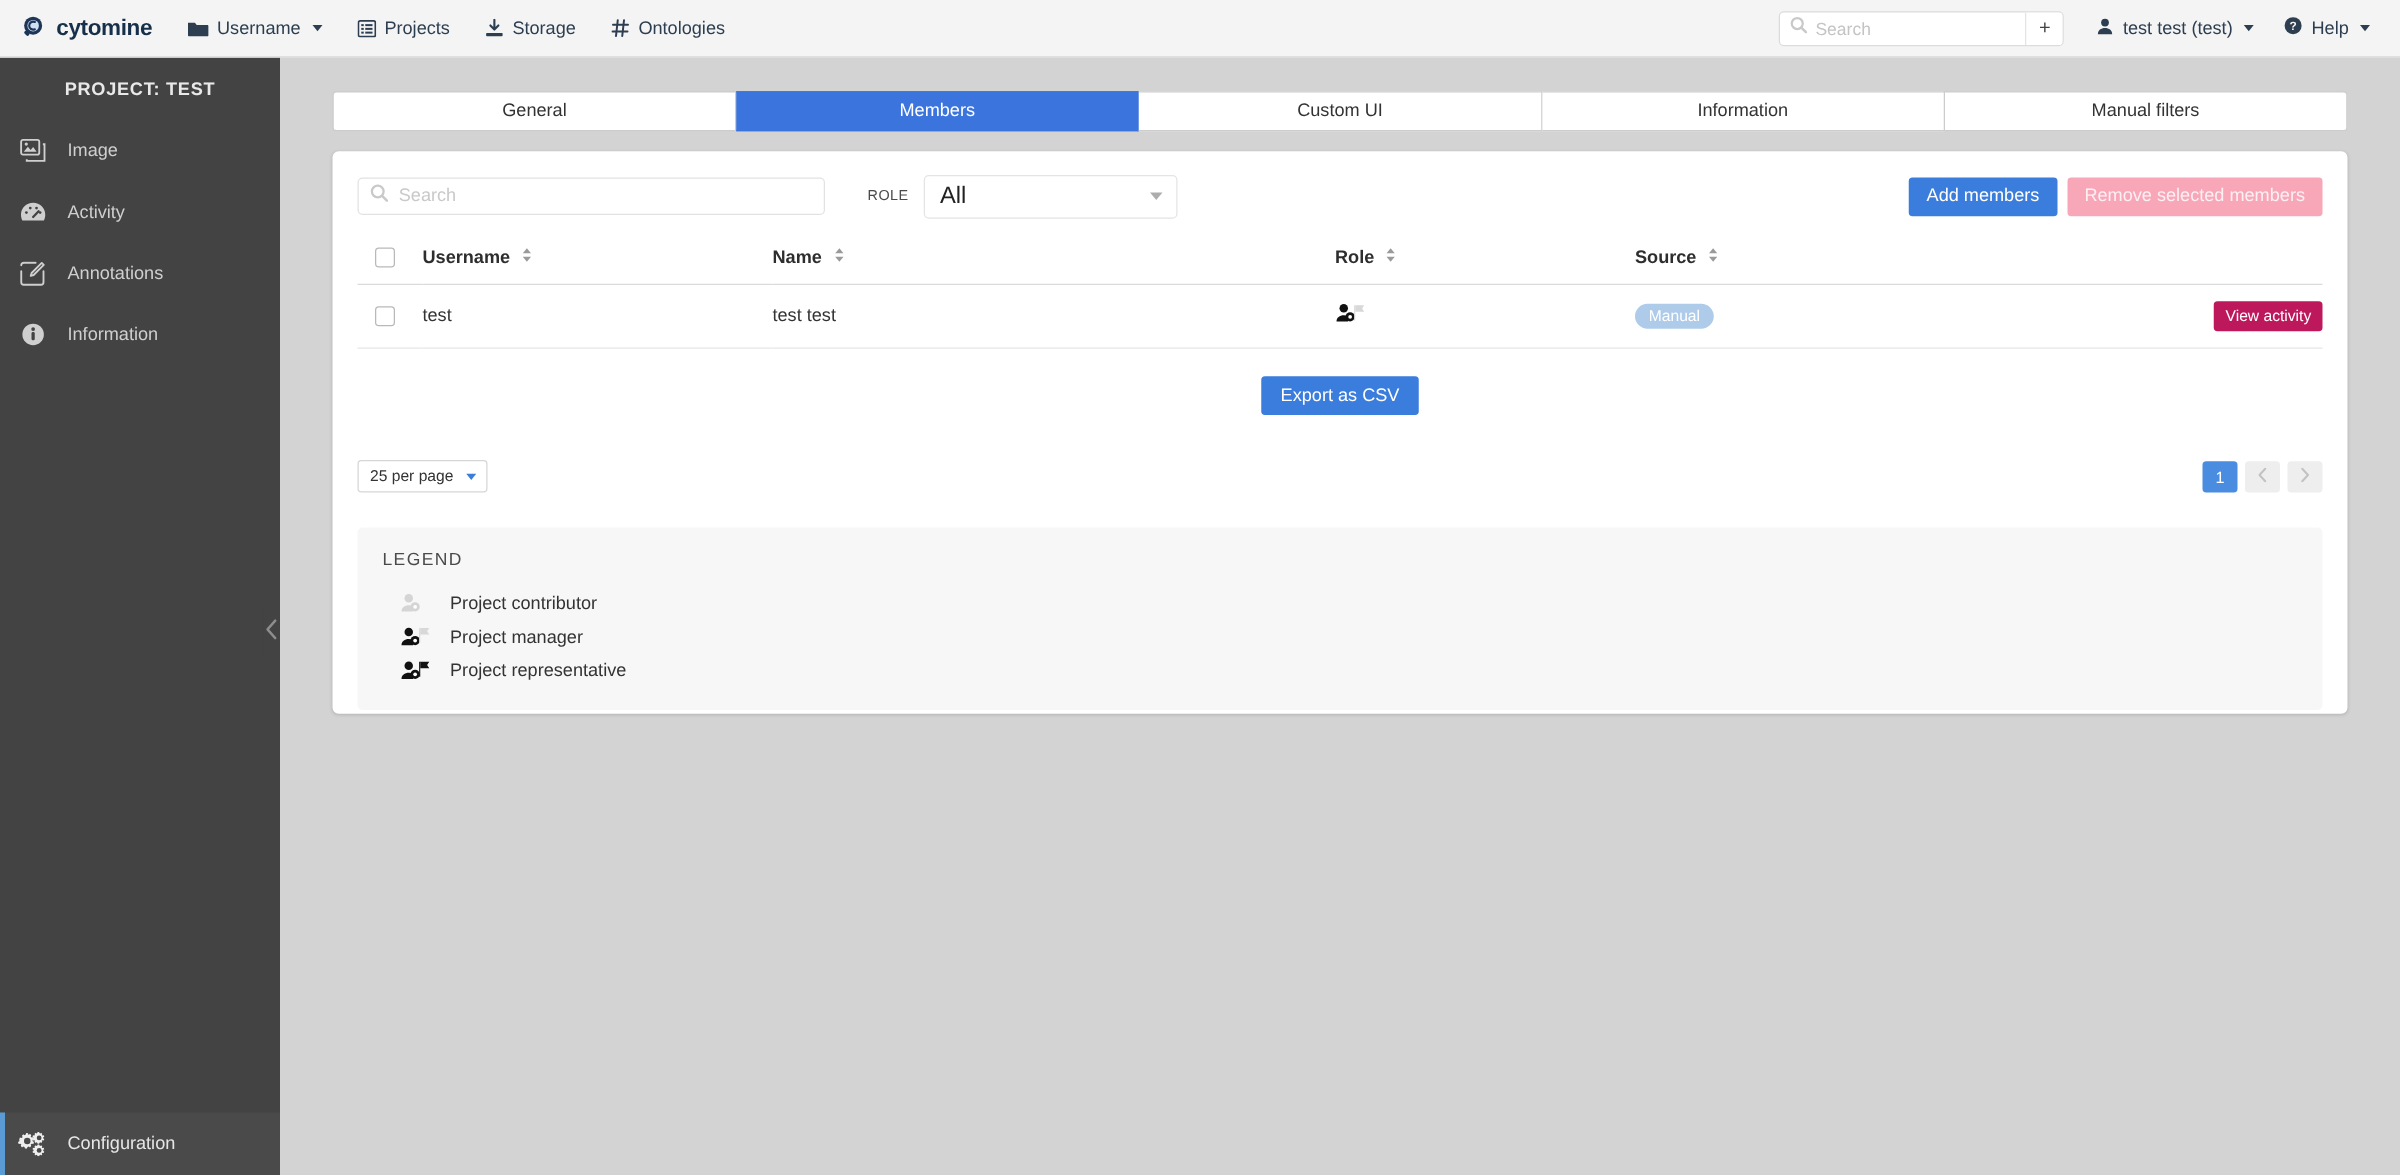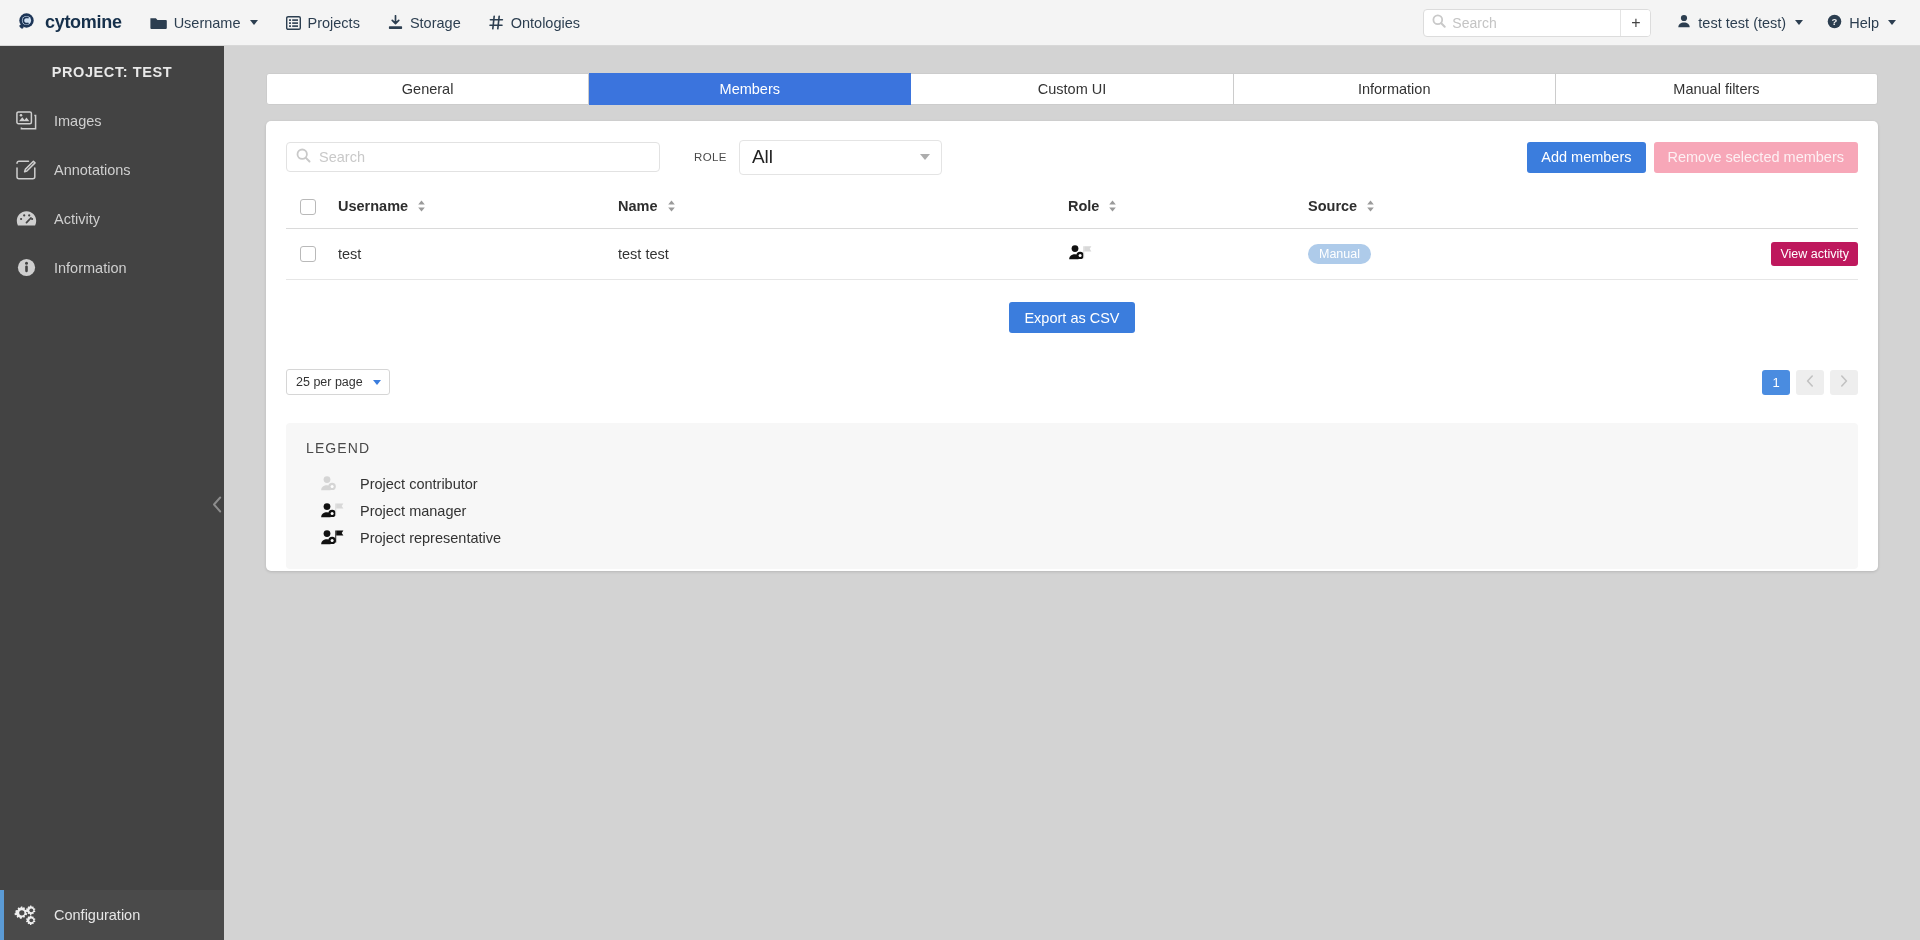--- a/index.html
+++ b/index.html
@@ -389,45 +389,45 @@
 
   <div class="side-item">
     <span class="ico">
       <svg width="21" height="19" viewBox="0 0 21 19">
         <rect x="0.9" y="0.9" width="14.5" height="11.8" rx="1.5" fill="none" stroke="#cfcfcf" stroke-width="1.5"></rect>
         <path d="M3 10.3l3.3-4 2.2 2.6 2-2.3 2.8 3.7z" fill="#cfcfcf"></path>
         <circle cx="5" cy="4.2" r="1.3" fill="#cfcfcf"></circle>
         <path d="M18.3 4.4h1.3v13.3H5.4v-1.3" fill="none" stroke="#cfcfcf" stroke-width="1.5"></path>
       </svg>
     </span>
-    <span>Images</span>
-  </div>
-
-  <div class="side-item">
-    <span class="ico">
-      <svg width="20" height="20" viewBox="0 0 20 20">
-        <path d="M1 3.2a2 2 0 0 1 2-2h9.5M18.8 8v8.8a2 2 0 0 1-2 2H3a2 2 0 0 1-2-2V8" fill="none" stroke="#cfcfcf" stroke-width="1.5" stroke-linecap="round"></path>
-        <path d="M17.4 1.3l1.6 1.6-8.1 8.1-2.3.7.7-2.3z" fill="none" stroke="#cfcfcf" stroke-width="1.5" stroke-linejoin="round"></path>
-      </svg>
-    </span>
-    <span>Annotations</span>
+    <span>Image</span>
   </div>
 
   <div class="side-item">
     <span class="ico">
       <svg width="21" height="17" viewBox="0 0 21 17">
         <path d="M10.5 1.2C5 1.2.8 5.5.8 10.8c0 1.6.4 3.2 1.1 4.6h17.2c.7-1.4 1.1-3 1.1-4.6 0-5.3-4.2-9.6-9.7-9.6z" fill="#cfcfcf"></path>
         <circle cx="5.1" cy="9" r="1.1" fill="#434343"></circle>
         <circle cx="8.2" cy="5.4" r="1.1" fill="#434343"></circle>
         <circle cx="13.2" cy="5.4" r="1.1" fill="#434343"></circle>
         <circle cx="16.1" cy="9" r="1.1" fill="#434343"></circle>
         <path d="M10.5 12.6l4.4-4.6" stroke="#434343" stroke-width="1.8" stroke-linecap="round"></path>
       </svg>
     </span>
     <span>Activity</span>
+  </div>
+
+  <div class="side-item">
+    <span class="ico">
+      <svg width="20" height="20" viewBox="0 0 20 20">
+        <path d="M1 3.2a2 2 0 0 1 2-2h9.5M18.8 8v8.8a2 2 0 0 1-2 2H3a2 2 0 0 1-2-2V8" fill="none" stroke="#cfcfcf" stroke-width="1.5" stroke-linecap="round"></path>
+        <path d="M17.4 1.3l1.6 1.6-8.1 8.1-2.3.7.7-2.3z" fill="none" stroke="#cfcfcf" stroke-width="1.5" stroke-linejoin="round"></path>
+      </svg>
+    </span>
+    <span>Annotations</span>
   </div>
 
   <div class="side-item">
     <span class="ico">
       <svg width="19" height="19" viewBox="0 0 19 19">
         <circle cx="9.5" cy="9.5" r="8.6" fill="#cfcfcf"></circle>
         <circle cx="9.5" cy="5.2" r="1.5" fill="#434343"></circle>
         <rect x="8.2" y="7.6" width="2.6" height="6.6" rx="1.1" fill="#434343"></rect>
       </svg>
     </span>

